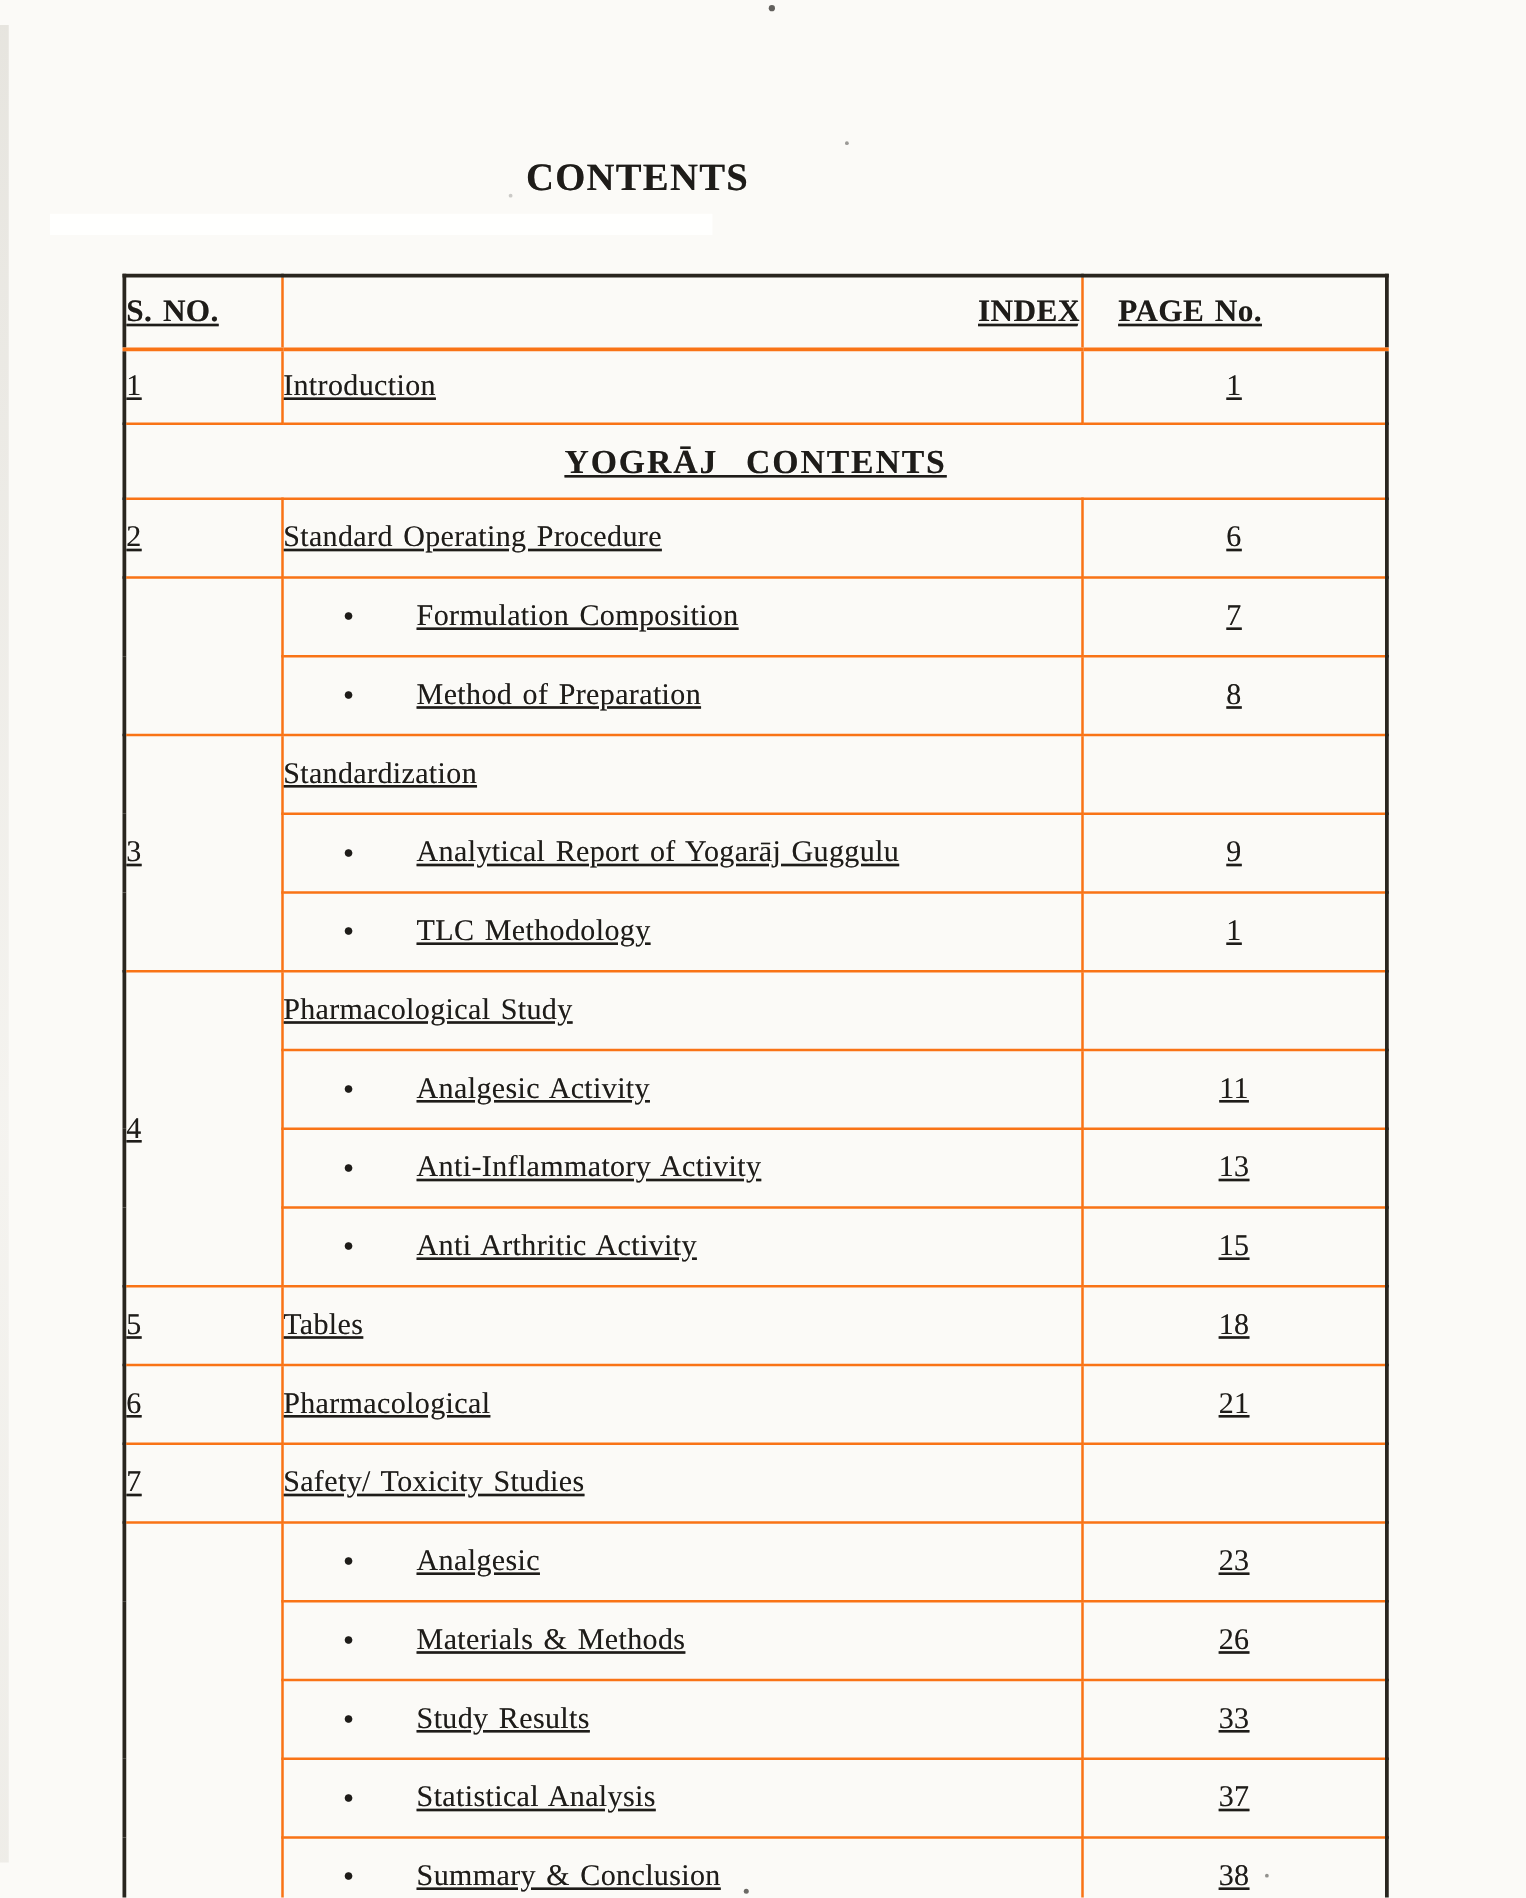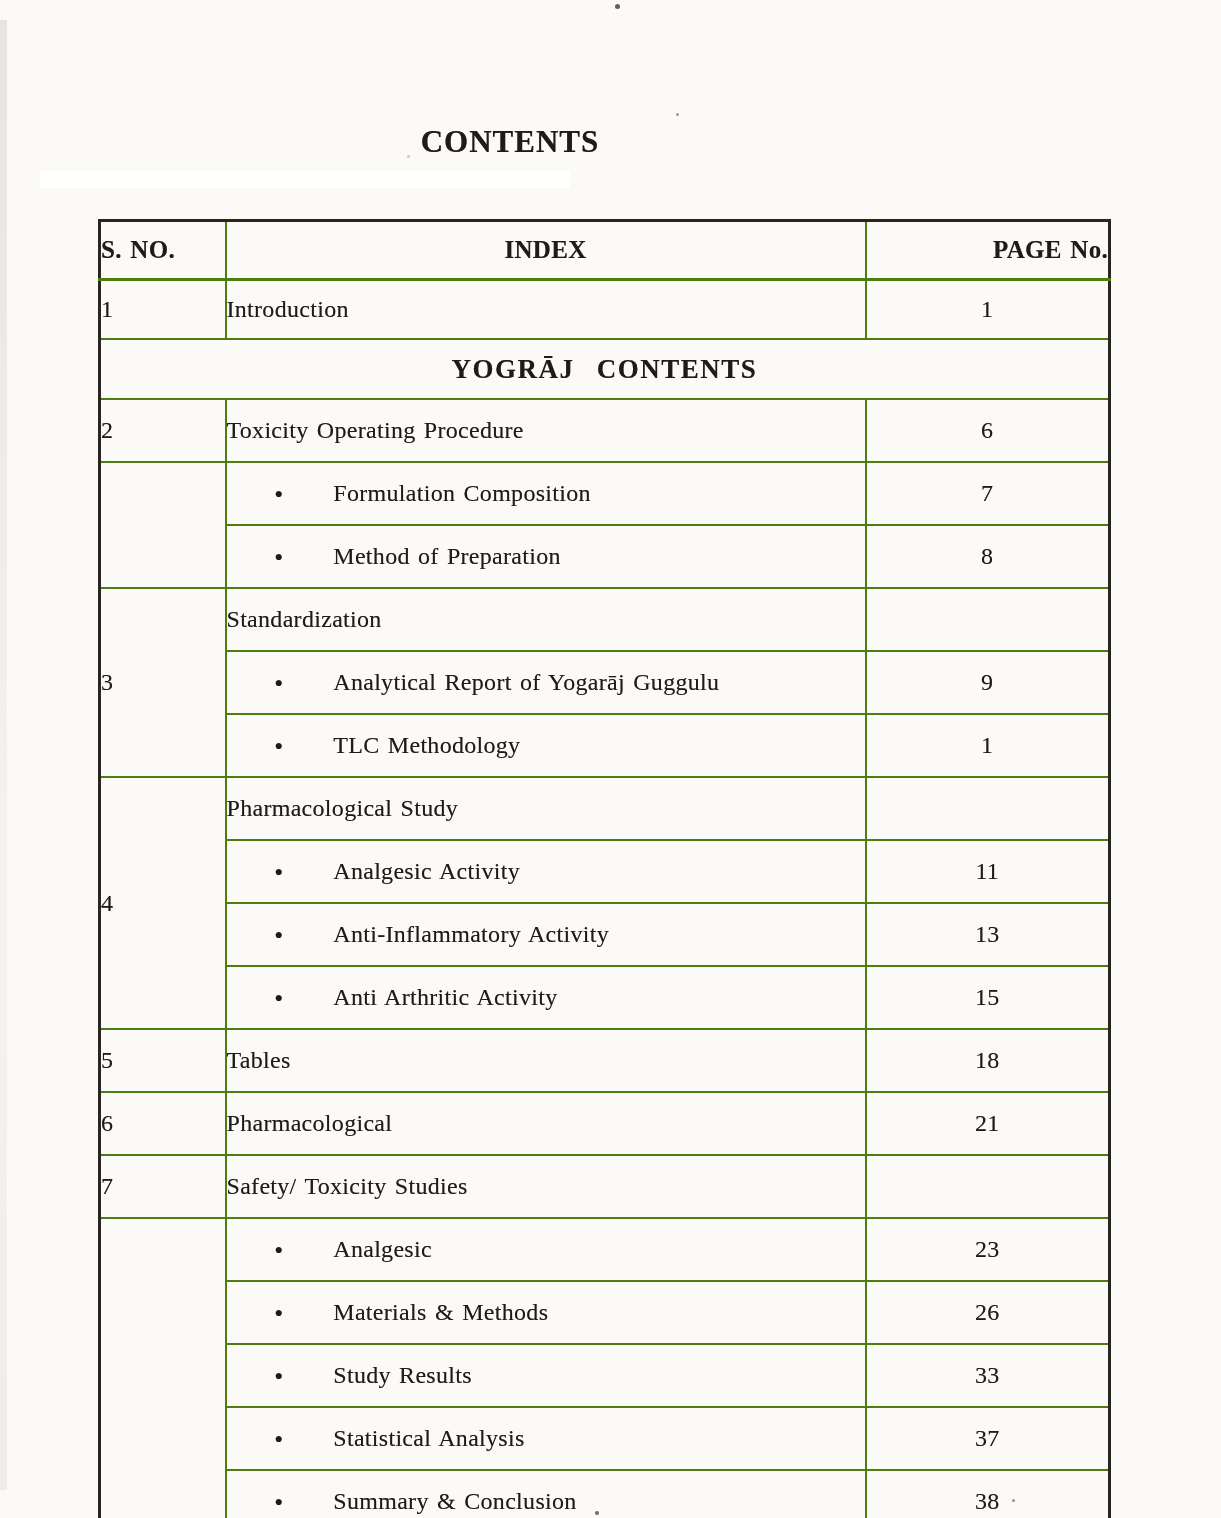--- a/index.html
+++ b/index.html
@@ -54,35 +54,36 @@
   table.toc {
     position: absolute;
     left: 98px;
     top: 219px;
     width: 1010px;
     border-collapse: collapse;
     table-layout: fixed;
     border: 3px solid #29251f;
   }
   table.toc td, table.toc th {
-    border: 2px solid #4d7c0f;
+    border: 2px solid #f97316;
     font-size: 24px;
     font-weight: normal;
     vertical-align: middle;
     padding: 0;
     letter-spacing: 0.3px;
     word-spacing: 2px;
     text-shadow: 0 0 0.4px rgba(20,18,15,0.45);
     overflow: hidden;
     white-space: nowrap;
+    text-decoration: underline;
   }
   tr.header-row th { height: 56px; font-weight: bold; font-size: 25px; border-bottom-width: 3px; }
   th.h-sno   { text-align: left; padding-left: 18px; word-spacing: 12px; }
-  th.h-index { text-align: center; padding-left: 40px; letter-spacing: 1px; border-radius: 29px; }
-  th.h-page  { text-align: right; text-indent: 28px; word-spacing: 12px; }
+  th.h-index { text-align: right; padding-left: 40px; letter-spacing: 1px; border-radius: 29px; }
+  th.h-page  { text-align: left; text-indent: 28px; word-spacing: 12px; }
 
   tr.intro-row td   { height: 57px; }
   tr.section-row td { height: 58px; text-align: center; font-weight: bold; font-size: 27px; letter-spacing: 1.5px; word-spacing: 14px; }
   tr.body-row td    { height: 61px; }
 
   td.sno-cell  { padding-left: 17px; vertical-align: middle; }
   td.merged-sno { vertical-align: top; padding-top: 16px; }
   td.index-cell { padding-left: 40px; }
   td.index-cell.sub { padding-left: 48px; border-radius: 21px; }
   td.page-cell { text-align: center; }
@@ -126,21 +127,21 @@
     <td class="index-cell">Introduction</td>
     <td class="page-cell">1</td>
   </tr>
 
   <tr class="section-row">
     <td colspan="3">YOGRĀJ CONTENTS</td>
   </tr>
 
   <tr class="body-row">
     <td class="sno-cell">2</td>
-    <td class="index-cell">Toxicity Operating Procedure</td>
+    <td class="index-cell">Standard Operating Procedure</td>
     <td class="page-cell">6</td>
   </tr>
 
   <tr class="body-row">
     <td class="sno-cell merged-sno" rowspan="2"></td>
     <td class="index-cell sub">
       <span class="bullet">●</span><span>Formulation Composition</span>
     </td>
     <td class="page-cell">7</td>
   </tr>

